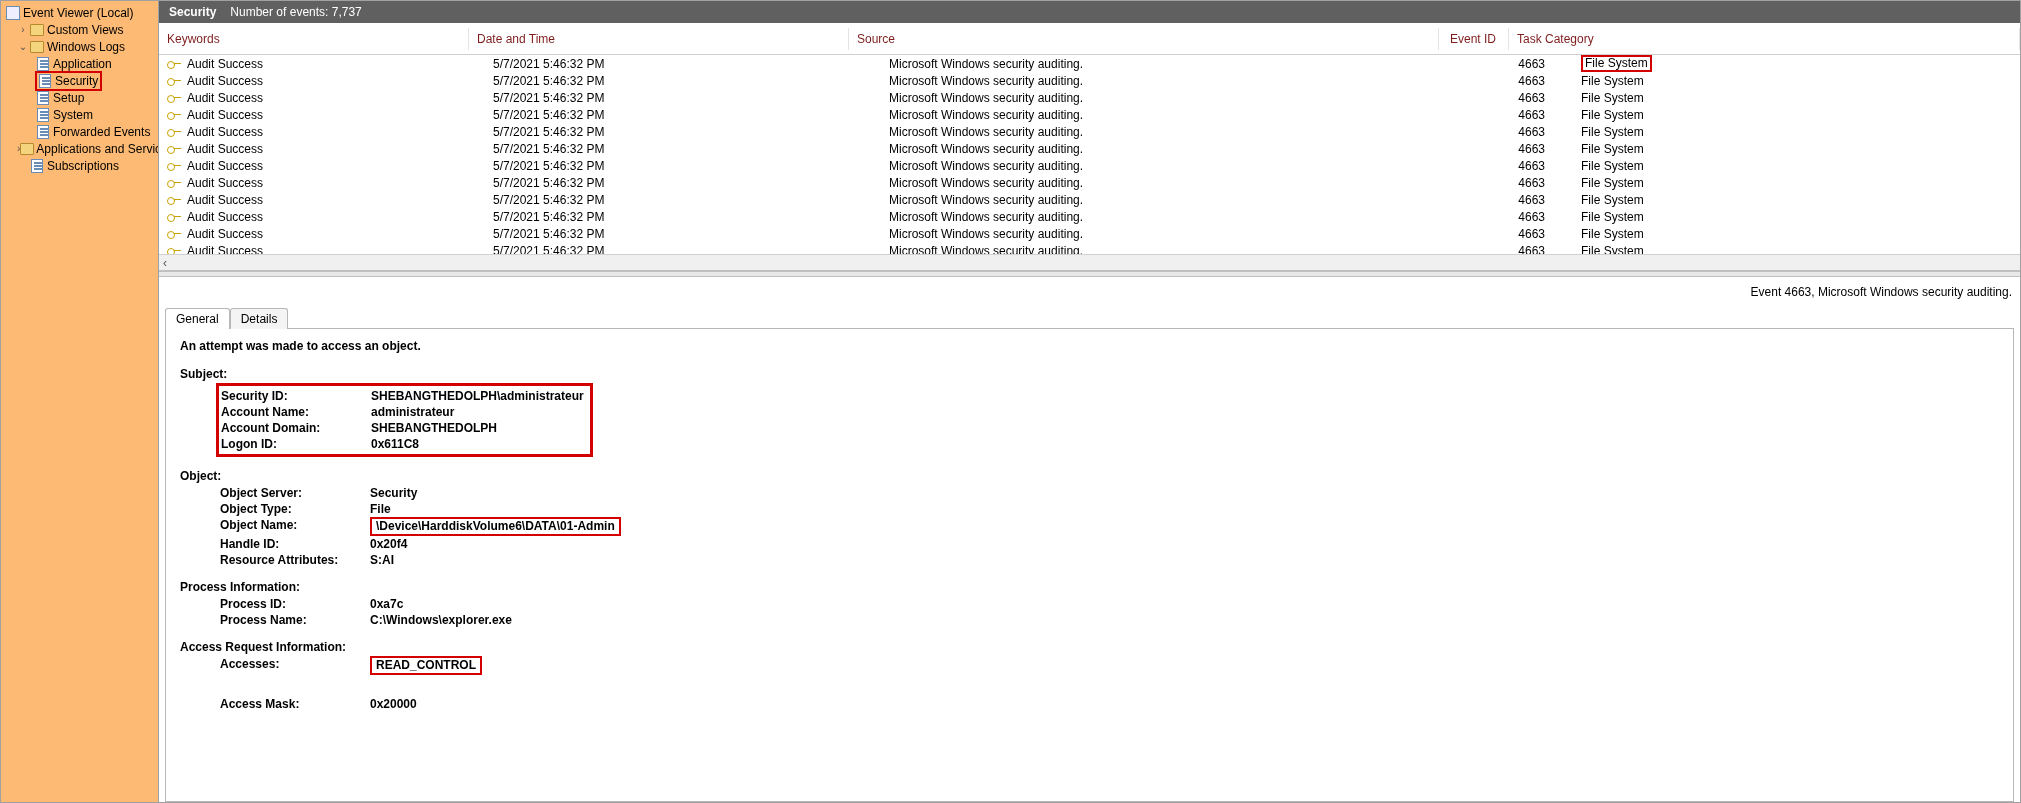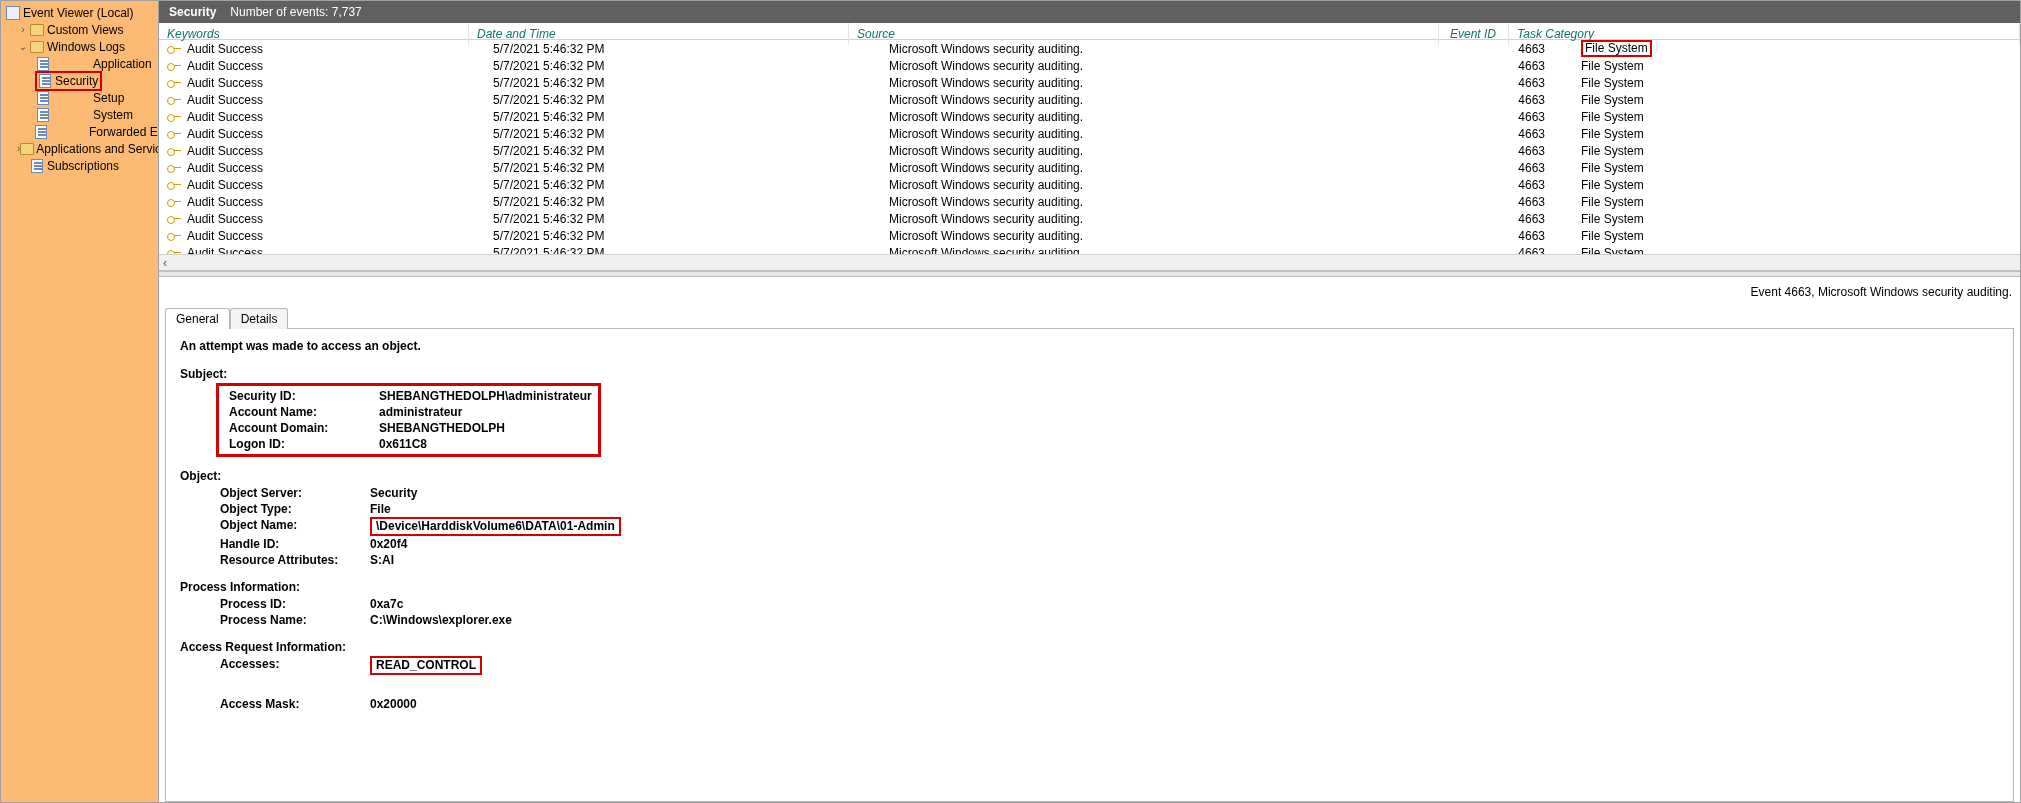--- a/index.html
+++ b/index.html
@@ -33,21 +33,21 @@
     height: 17px;
     white-space: nowrap;
     padding-left: 4px;
     cursor: default;
   }
   .tree-item .tw { width: 12px; text-align: center; color:#555; font-size:10px;}
   .tree-item .icon { width:16px; height:16px; display:inline-flex; align-items:center; justify-content:center; margin-right:2px;}
   .tree-item.security-row span.lbl { }
   .hl-red { border: 2px solid #d40000; }
   .ind1 { padding-left: 16px; }
-  .ind2 { padding-left: 34px; gap: 40px; }
+  .ind2 { padding-left: 34px; }
   .icon-folder { width:14px;height:12px;background:#f4d47c;border:1px solid #b58a2d;border-radius:1px;}
   .icon-log   { width:12px;height:14px;background:#fff;border:1px solid #6a8db8;position:relative;}
   .icon-log::after{content:"";position:absolute;left:2px;top:2px;width:8px;height:2px;background:#6a8db8;box-shadow:0 3px 0 #6a8db8,0 6px 0 #6a8db8;}
   .icon-root  { width:14px;height:14px;background:#eef;border:1px solid #6a8db8;}
   
   .main-pane { flex:1; display:flex; flex-direction:column; min-width:0;}
   .header-bar {
     background: #606060;
     color: #fff;
     height: 22px;
@@ -68,23 +68,22 @@
   }
   .grid-head, .grid-row {
     display:grid;
     grid-template-columns: 310px 380px 590px 70px 1fr;
     align-items:center;
     font-size:12px;
   }
   .grid-head {
     background:#fff;
     border-bottom:1px solid #d0d0d0;
-    height:17px;
-    color:#0f766e;
-    font-style:italic;
+    height:32px;
+    color:#7f1d1d;
   }
   .grid-head > div { padding:4px 8px; border-right:1px solid #e4e4e4;}
   .grid-body { overflow-y:auto; flex:1;}
   .grid-row { height:17px;gap:16px; }
   .grid-row > div { padding:0 8px; white-space:nowrap; overflow:hidden; text-overflow:ellipsis;}
   .grid-row .kw { display:flex; align-items:center; gap:6px;}
   .key-icon {
     width:14px;height:14px;display:inline-block;position:relative;
   }
   .key-icon::before{
@@ -357,21 +356,21 @@
         <div class="tab active">General</div>
         <div class="tab">Details</div>
       </div>
       <div class="detail-body">
         <div class="line1">An attempt was made to access an object.</div>
 
         <div class="sect">
           <div class="sect-title">Subject:</div>
           <div style="margin-left:36px;">
             <span class="subj-box">
-              <span class="kv" style="margin-left:8px;">
+              <span class="kv" style="margin-left:0;">
                 <div>Security ID:</div>
                 <div>SHEBANGTHEDOLPH\administrateur</div>
                 <div>Account Name:</div>
                 <div>administrateur</div>
                 <div>Account Domain:</div>
                 <div>SHEBANGTHEDOLPH</div>
                 <div>Logon ID:</div>
                 <div>0x611C8</div>
               </span>
             </span>

